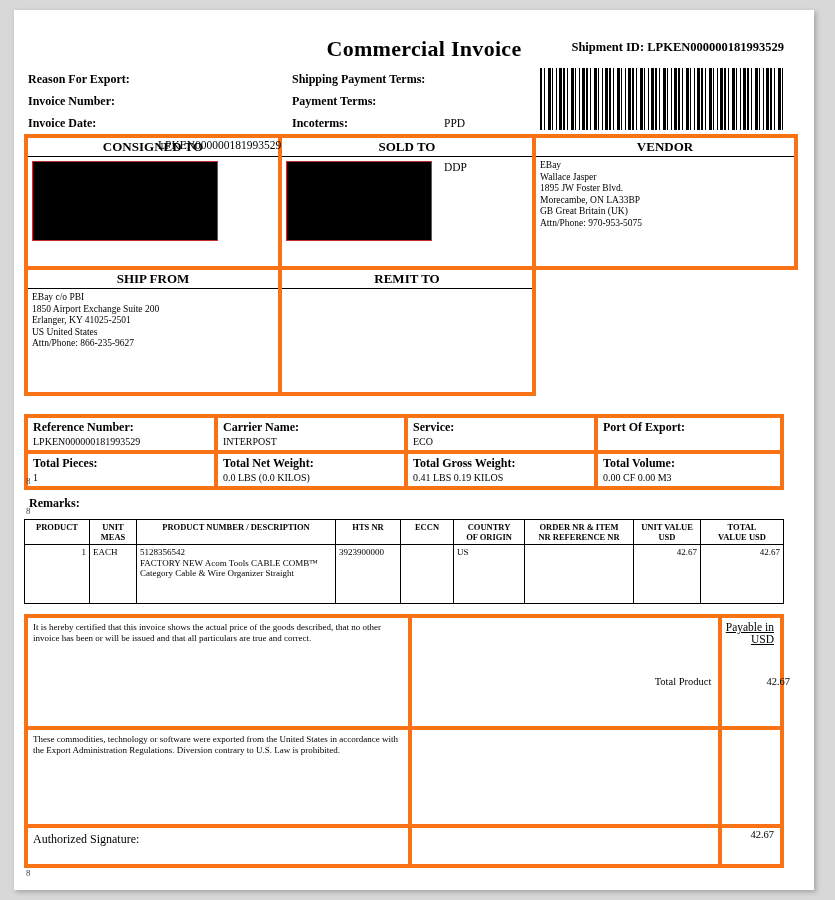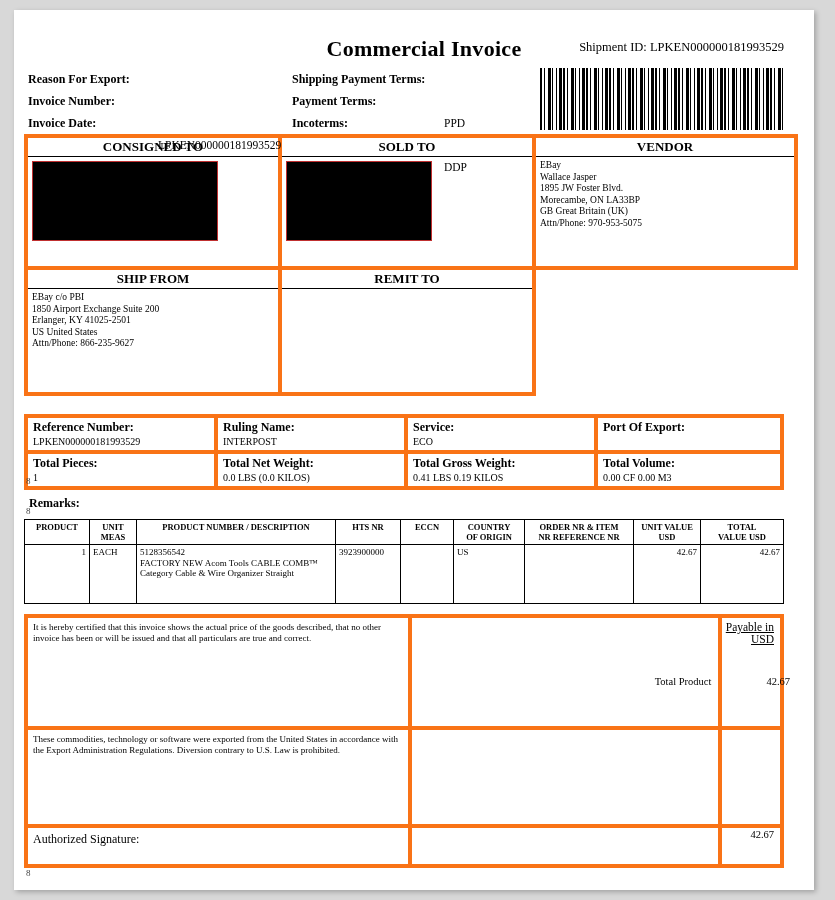--- a/index.html
+++ b/index.html
@@ -34,21 +34,21 @@
     font-weight: bold;
     letter-spacing: 0.3px;
     padding-top: 8px;
     padding-left: 40px;
   }
   .shipid {
     position: absolute;
     right: 0px;
     top: 12px;
     font-size: 12.5px;
-    font-weight: normal;
+    font-weight: bold;
     white-space: nowrap;
   }
   .barcode {
     position: absolute;
     right: 0px;
     top: 40px;
     width: 244px;
     height: 62px;
     background:
       repeating-linear-gradient(to right,
@@ -200,21 +200,21 @@
       </table>
 
     <table class="grid kv" style="margin-top:18px">
       <tbody>
           <tr>
         <td style="width:186px;height:32px">
           <span class="k">Reference Number:</span>
           <span class="v">LPKEN000000181993529</span>
         </td>
         <td style="width:186px">
-          <span class="k">Ruling Name:</span>
+          <span class="k">Carrier Name:</span>
           <span class="v">INTERPOST</span>
         </td>
         <td style="width:186px">
           <span class="k">Service:</span>
           <span class="v">ECO</span>
         </td>
         <td>
           <span class="k">Port Of Export:</span>
           <span class="v"></span>
         </td>

